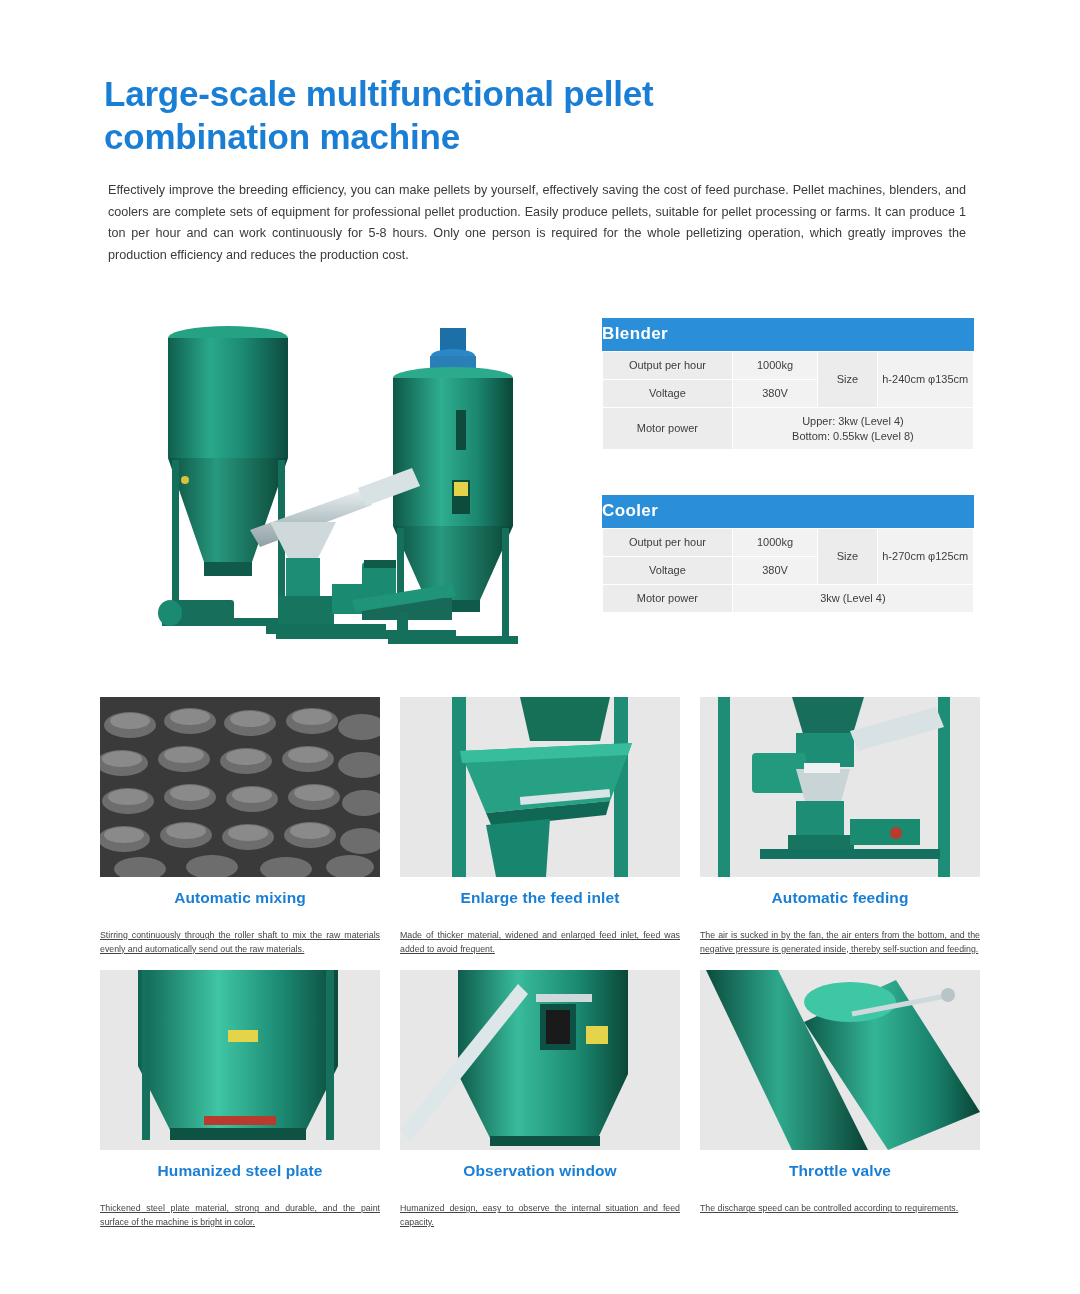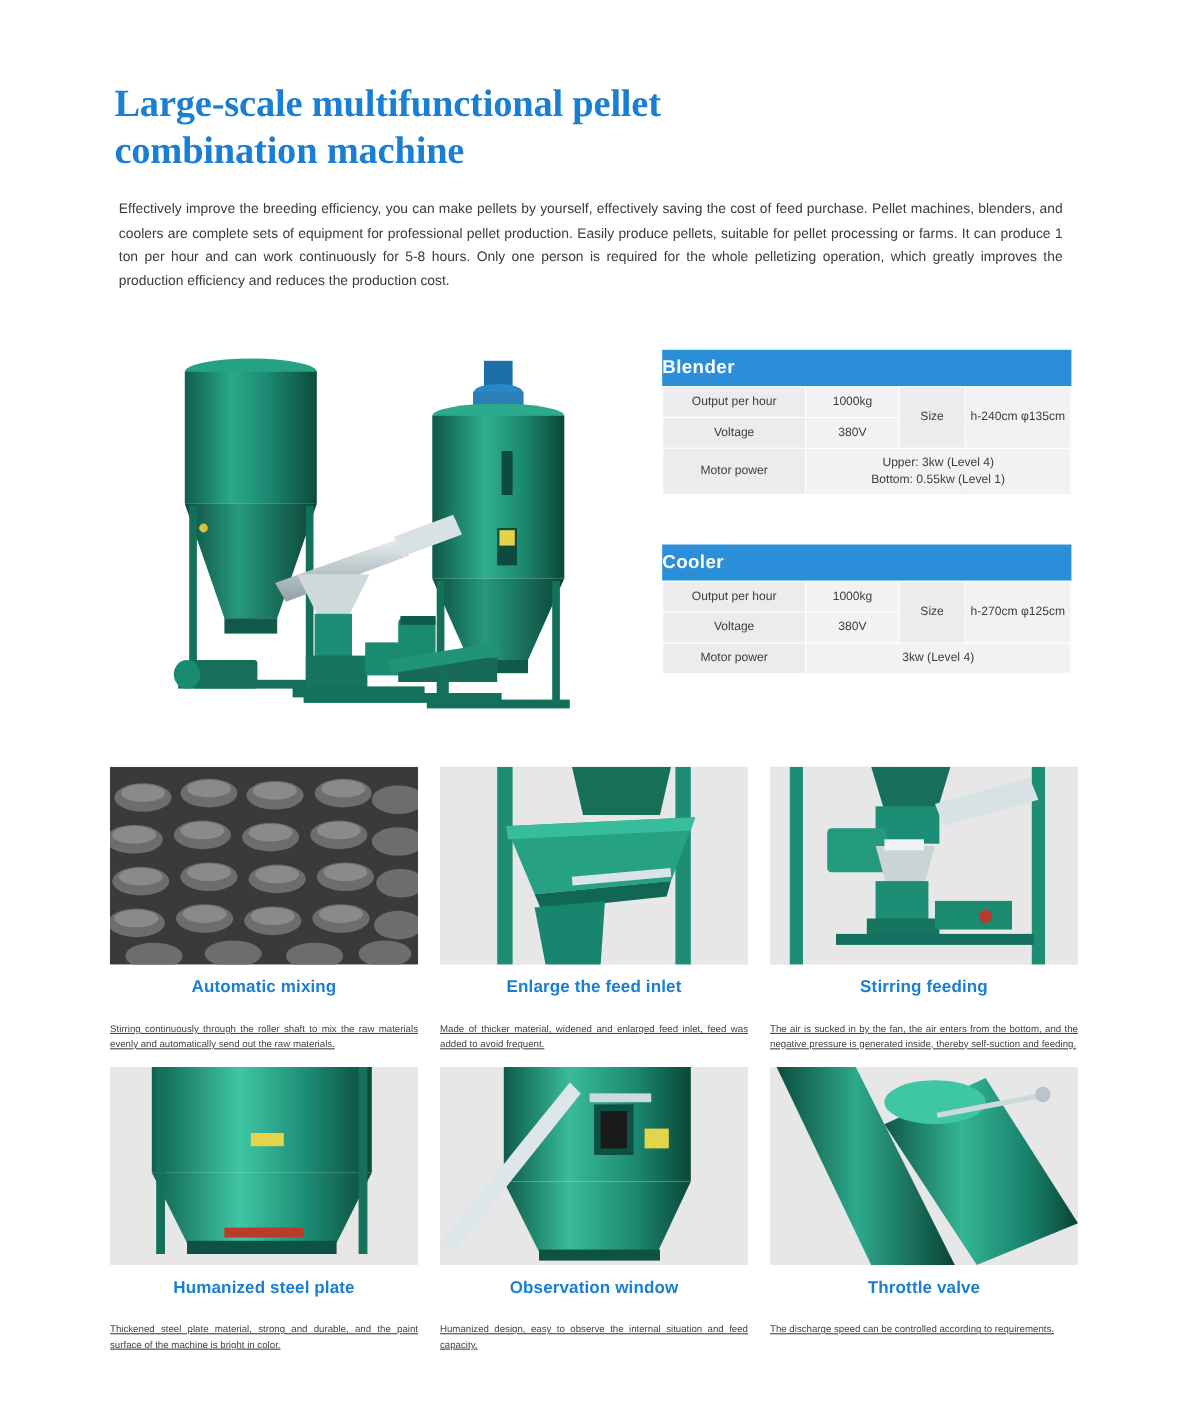--- a/index.html
+++ b/index.html
@@ -26,21 +26,20 @@
   .title {
     position: absolute;
     left: 104px;
     top: 72px;
     width: 660px;
     font-size: 35px;
     font-weight: bold;
     line-height: 1.24;
     color: #1a7fd4;
     letter-spacing: -0.2px;
-    font-family: Liberation Serif, serif;
   }
 
   
   .intro {
     position: absolute;
     left: 108px;
     top: 180px;
     width: 858px;
     font-size: 12.6px;
     line-height: 1.72;
@@ -233,21 +232,21 @@
         <td class="szv" rowspan="2">h-240cm φ135cm</td>
       </tr>
       <tr>
         <td class="lbl">Voltage</td>
         <td class="val">380V</td>
       </tr>
       <tr>
         <td class="mp-lbl">Motor power</td>
         <td class="mp-val" colspan="3">
           <span class="two-line">Upper: 3kw (Level 4)</span>
-          <span class="two-line">Bottom: 0.55kw (Level 1)</span>
+          <span class="two-line">Bottom: 0.55kw (Level 8)</span>
         </td>
       </tr>
     </tbody>
       </table>
   </div>
 
   <div class="spec-block spec-cooler">
     <div class="spec-header">Cooler</div>
     <table class="spec">
       <tbody>
@@ -359,21 +358,21 @@
             <polygon points="150,34 236,10 244,30 158,54" fill="#d8e2e5"></polygon>
             <polygon points="96,72 150,72 140,108 106,108" fill="#c9d4d7"></polygon>
             <rect x="96" y="104" width="48" height="36" fill="#1d8d75"></rect>
             <rect x="88" y="138" width="66" height="20" fill="#17755f"></rect>
             <rect x="150" y="122" width="70" height="26" fill="#1a8a70"></rect>
             <rect x="60" y="152" width="180" height="10" fill="#147060"></rect>
             <circle cx="196" cy="136" r="6" fill="#b93b2e"></circle>
             <rect x="104" y="66" width="36" height="10" fill="#eef2f3"></rect>
           </svg>
         </div>
-        <div class="fcap">Stirring feeding</div>
+        <div class="fcap">Automatic feeding</div>
         <div class="fdesc">The air is sucked in by the fan, the air enters from the bottom, and the negative pressure is generated inside, thereby self-suction and feeding.</div>
       </div>
     </div>
 
     <div class="frow">
 
       <div class="fcard">
         <div class="fimg">
           <svg width="280" height="180" viewBox="0 0 280 180">
             <defs>

